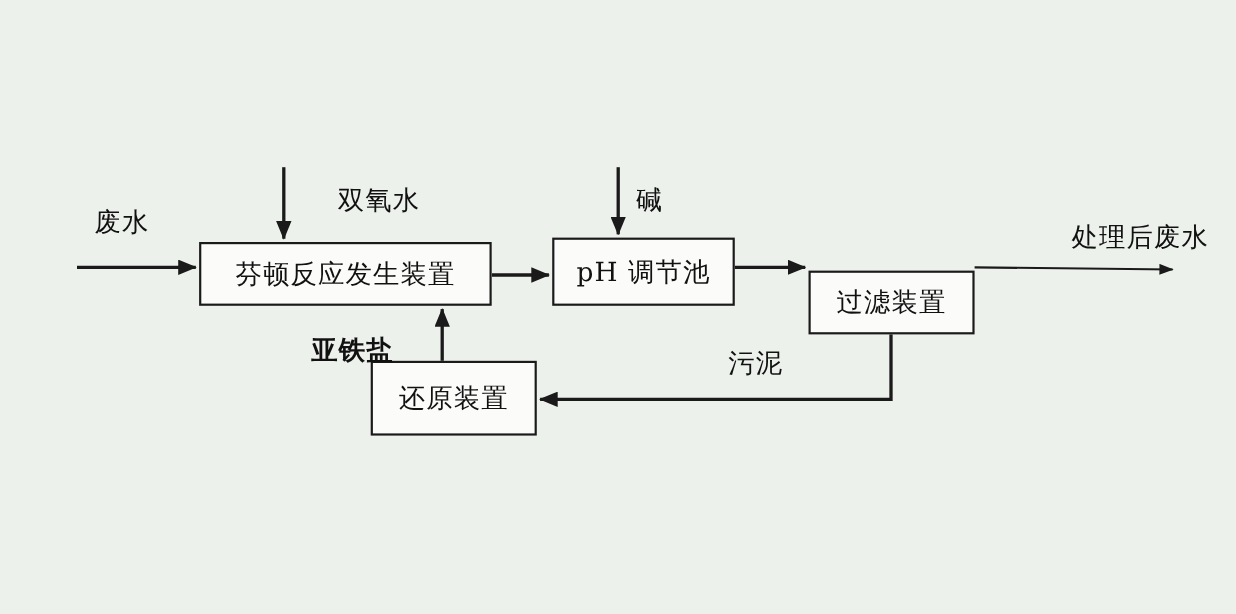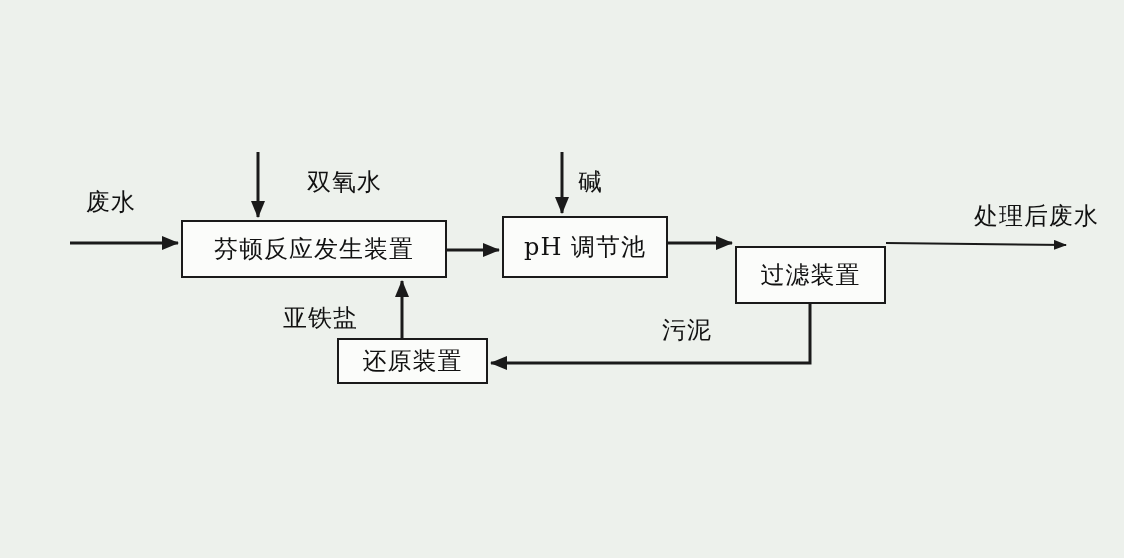--- a/index.html
+++ b/index.html
@@ -79,29 +79,29 @@
   </div>
 
   <div class="node" style="left:502px; top:216px; width:166px; height:62px;">
     <span>pH 调节池</span>
   </div>
 
   <div class="node" style="left:735px; top:215px; width:151px; height:58px;margin-top:31px;">
     <span>过滤装置</span>
   </div>
 
-  <div class="node" style="left:337px; top:338px; width:151px; height:46px;">
+  <div class="node" style="left:337px; top:328px; width:151px; height:68px;">
     <span>还原装置</span>
   </div>
 
   <div class="flabel" style="left:86px; top:186px;">废水</div>
 
   <div class="flabel" style="left:274px; top:166px;margin-left:33px;">双氧水</div>
 
   <div class="flabel" style="left:578px; top:166px;">碱</div>
 
   <div class="flabel" style="left:960px; top:200px;margin-left:14px;">处理后废水</div>
 
-  <div class="flabel" style="left:283px; top:302px;">亚铁盐</div>
+  <div class="flabel" style="left:283px; top:302px;font-weight:bold;">亚铁盐</div>
 
   <div class="flabel" style="left:662px; top:314px;">污泥</div>
 
 </div>
 
 </body></html>

